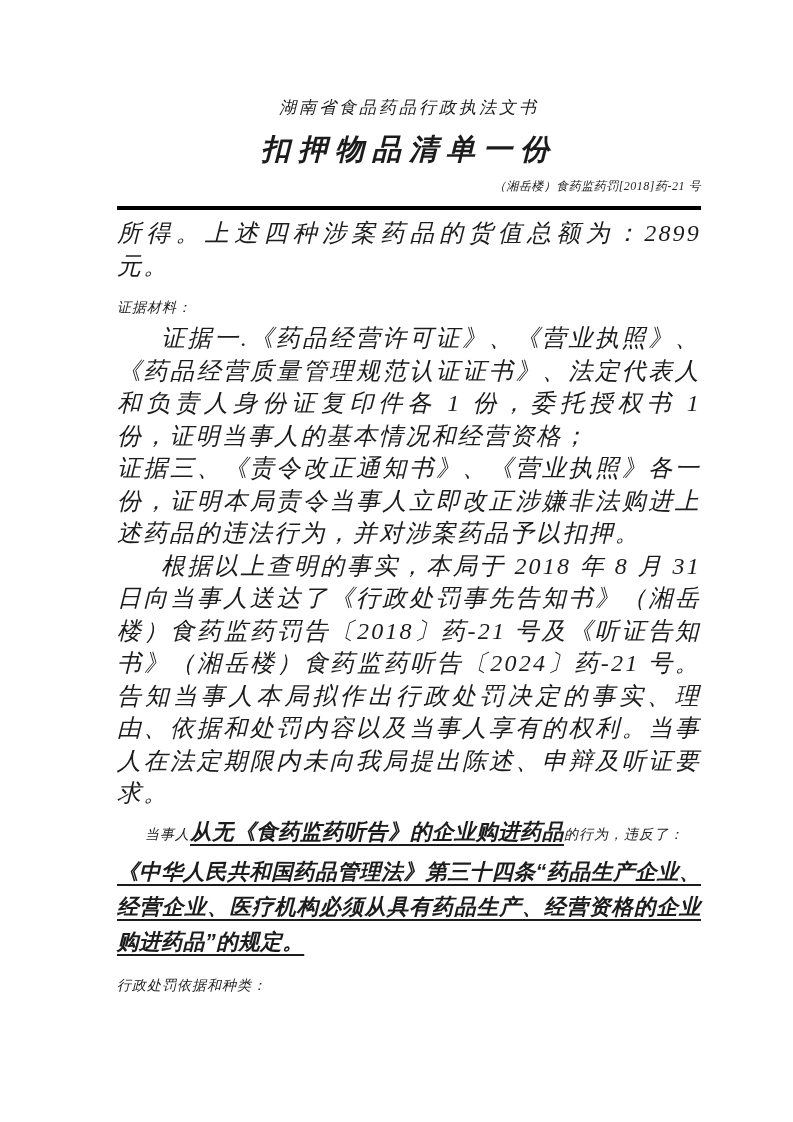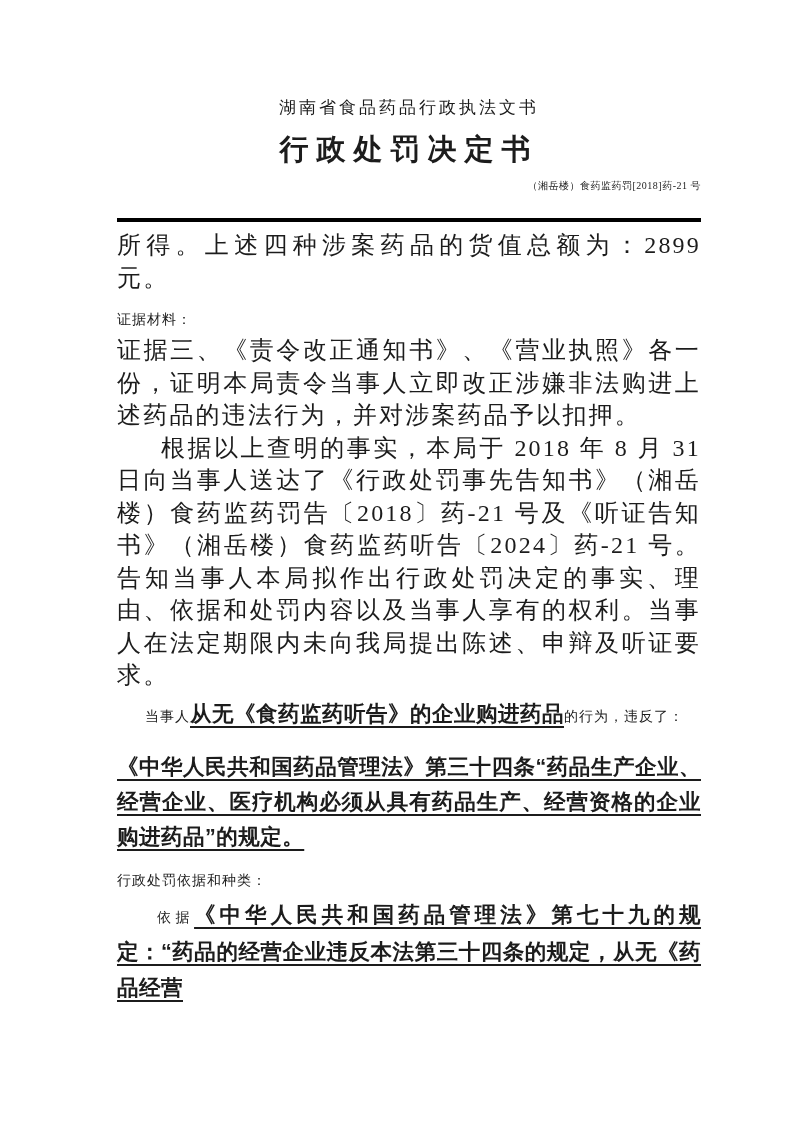--- a/index.html
+++ b/index.html
@@ -5,20 +5,21 @@
   * { margin: 0; padding: 0; box-sizing: border-box; }
   html, body { background: #ffffff; }
   .page {
     position: relative;
     width: 793px;
     height: 1002px;
     background: #ffffff;
     overflow: hidden;
     font-family: "Liberation Serif", "DejaVu Serif", serif;
     color: #1c1c1c;
+    font-style: italic;
   }
   .content {
     position: absolute;
     left: 117px;
     width: 584px;
     top: 0;
   }
   .header-org {
     margin-top: 96px;
     text-align: center;
@@ -30,24 +31,24 @@
     margin-top: 10px;
     text-align: center;
     font-size: 29px;
     font-weight: bold;
     letter-spacing: 8px;
     line-height: 38px;
   }
   .doc-number {
     margin-top: 8px;
     text-align: right;
-    font-size: 10px;
+    font-size: 12px;
     letter-spacing: 0.5px;
     line-height: 20px;
-    padding-bottom: 22px;
+    padding-bottom: 10px;
   }
   .rule {
     border: none;
     border-top: 4px solid #000000;
     width: 100%;
   }
   .para {
     font-size: 24px;
     line-height: 32.5px;
     letter-spacing: 2.2px;
@@ -84,21 +85,21 @@
   .emph-para {
     font-family: "Liberation Sans", "DejaVu Sans", sans-serif;
     font-weight: bold;
     font-size: 21.5px;
     letter-spacing: 0.5px;
     line-height: 35px;
     text-align: justify;
     text-decoration: underline;
     text-decoration-thickness: 2px;
     text-underline-offset: 5px;
-    margin-top: 15px;
+    margin-top: 2px;
   }
   .penalty-para {
     margin-top: 6px;
     line-height: 35px;
     text-align: justify;
     text-indent: 40px;
   }
   .penalty-para .emph { line-height: 35px; }
   .page-number {
     position: absolute;
@@ -109,30 +110,31 @@
   }
 </style>
 </head>
 <body>
 
 <div class="page">
   <div class="content">
 
     <div class="header-org">湖南省食品药品行政执法文书</div>
 
-    <div class="doc-title">行政处罚决定书</div>
+    <div class="doc-title">扣押物品清单一份</div>
 
     <div class="doc-number">（湘岳楼）食药监药罚[2018]药-21 号</div>
 
     <hr class="rule">
 
     <div class="para carryover">所得。上述四种涉案药品的货值总额为：2899 元。</div>
 
     <div class="small-label">证据材料：</div>
 
+    <div class="para indent">证据一.《药品经营许可证》、《营业执照》、《药品经营质量管理规范认证证书》、法定代表人和负责人身份证复印件各 1 份，委托授权书 1 份，证明当事人的基本情况和经营资格；</div>
 
 
     <div class="para">证据三、《责令改正通知书》、《营业执照》各一份，证明本局责令当事人立即改正涉嫌非法购进上述药品的违法行为，并对涉案药品予以扣押。</div>
 
 
     <div class="para indent">根据以上查明的事实，本局于 2018 年 8 月 31 日向当事人送达了《行政处罚事先告知书》（湘岳楼）食药监药罚告〔2018〕药-21 号及《听证告知书》（湘岳楼）食药监药听告〔2024〕药-21 号。告知当事人本局拟作出行政处罚决定的事实、理由、依据和处罚内容以及当事人享有的权利。当事人在法定期限内未向我局提出陈述、申辩及听证要求。</div>
 
     <div class="mixed-line">
       <span class="small-inline">当事人</span><span class="emph">从无《食药监药听告》的企业购进药品</span><span class="small-inline">的行为，违反了：</span>
     </div>

